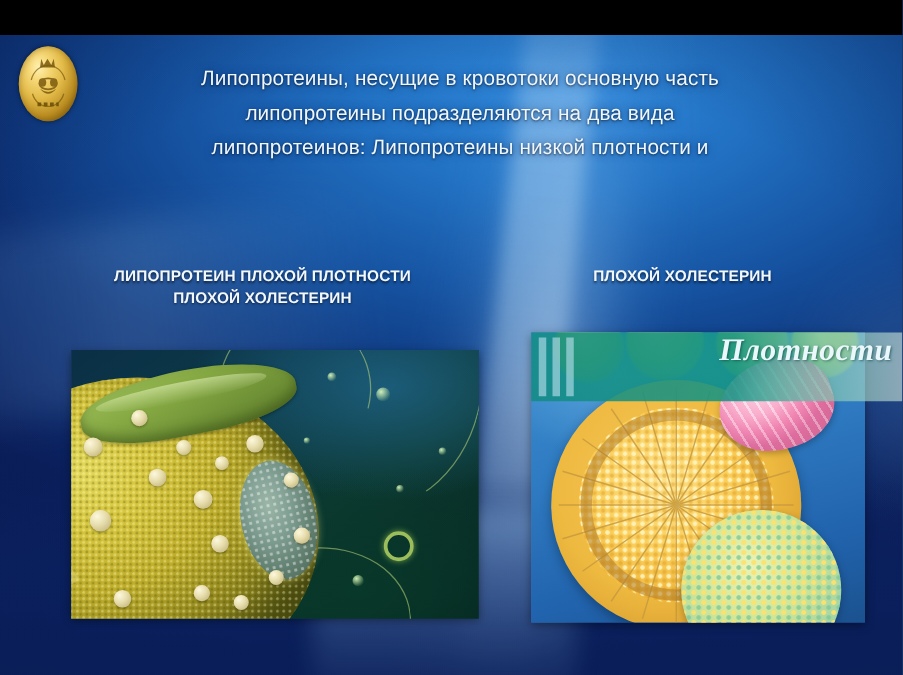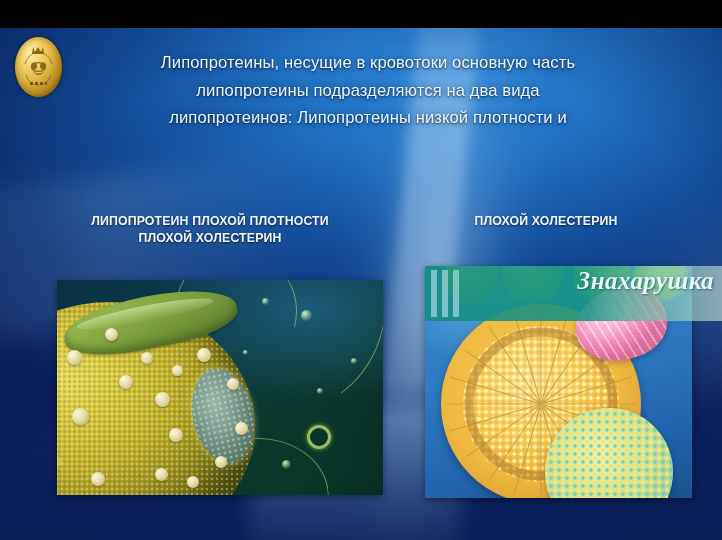--- a/index.html
+++ b/index.html
@@ -505,16 +505,16 @@
     <div class="ldl-quarter"></div>
     <div class="ldl-protein"></div>
   </div>
 
   <div class="watermark">
     <div class="wm-bars">
       <span style="left:0px;"></span>
       <span style="left:11px;"></span>
       <span style="left:22px;"></span>
     </div>
-    <div class="wm-brand">Знахарушка</div>
+    <div class="wm-brand">Плотности</div>
   </div>
 
 </div>
 
 </body></html>

